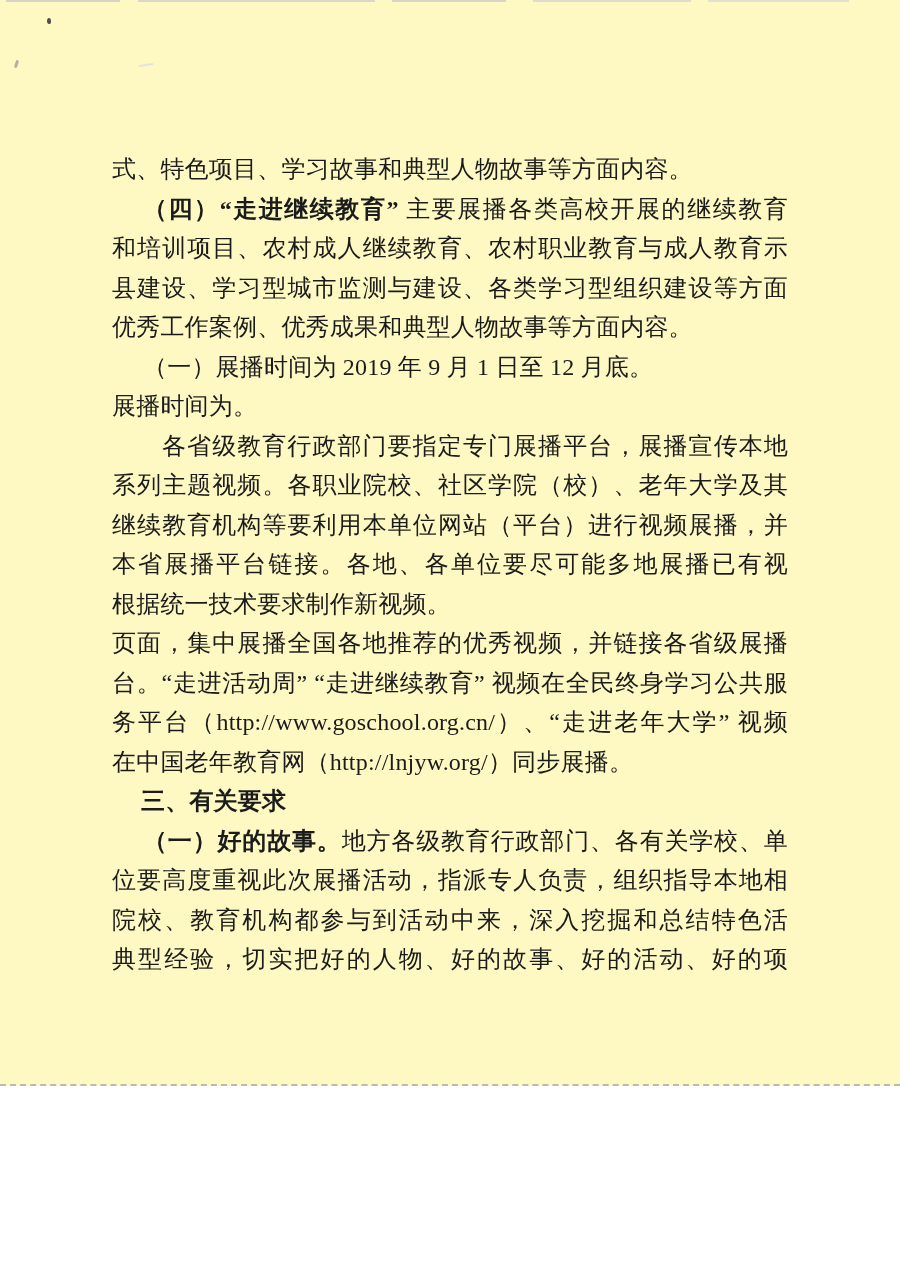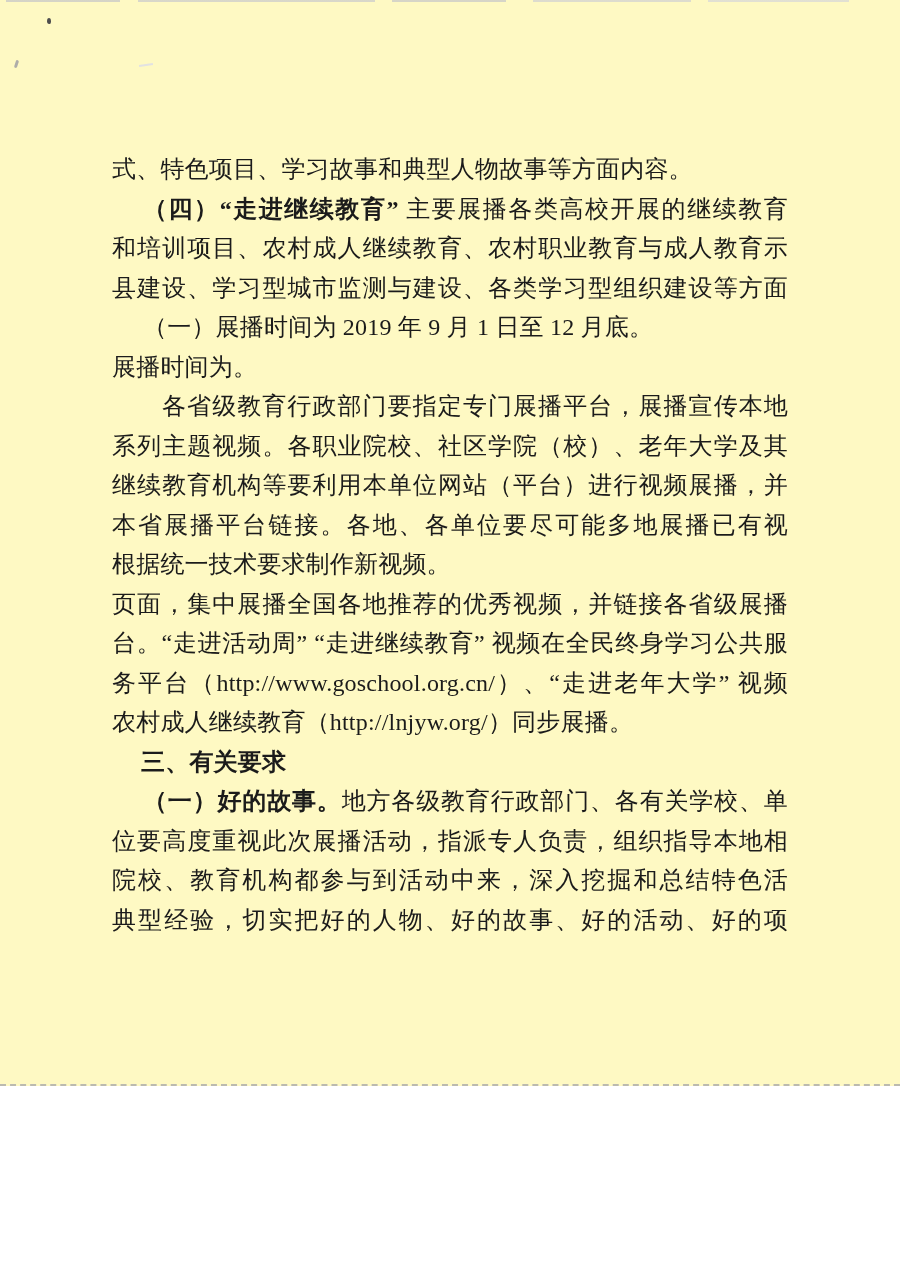--- a/index.html
+++ b/index.html
@@ -77,31 +77,32 @@
   <div class="top-scan-line"></div>
   <div class="speck-a"></div>
   <div class="speck-b"></div>
   <div class="speck-c"></div>
 
   <div class="doc">
     <div class="line">式、特色项目、学习故事和典型人物故事等方面内容。</div>
     <div class="line j indp"><span class="b">（四）“走进继续教育”</span><span> 主要展播各类高校开展的继续教育</span></div>
     <div class="line j">和培训项目、农村成人继续教育、农村职业教育与成人教育示范</div>
     <div class="line j">县建设、学习型城市监测与建设、各类学习型组织建设等方面的</div>
+    <div class="line">优秀工作案例、优秀成果和典型人物故事等方面内容。</div>
     <div class="line indp">（一）展播时间为 2019 年 9 月 1 日至 12 月底。</div>
     <div class="line">展播时间为。</div>
     <div class="line j ind2">各省级教育行政部门要指定专门展播平台，展播宣传本地区</div>
     <div class="line j">系列主题视频。各职业院校、社区学院（校）、老年大学及其他</div>
     <div class="line j">继续教育机构等要利用本单位网站（平台）进行视频展播，并与</div>
     <div class="line j">本省展播平台链接。各地、各单位要尽可能多地展播已有视频，</div>
     <div class="line">根据统一技术要求制作新视频。</div>
     <div class="line j">页面，集中展播全国各地推荐的优秀视频，并链接各省级展播平</div>
     <div class="line j">台。“走进活动周” “走进继续教育” 视频在全民终身学习公共服</div>
     <div class="line j">务平台（http://www.goschool.org.cn/）、“走进老年大学” 视频</div>
-    <div class="line">农村成人继续教育（http://lnjyw.org/）同步展播。</div>
+    <div class="line">在中国老年教育网（http://lnjyw.org/）同步展播。</div>
     <div class="line hd indh">三、有关要求</div>
     <div class="line j indp"><span class="b">（一）好的故事。</span><span>地方各级教育行政部门、各有关学校、单</span></div>
     <div class="line j">位要高度重视此次展播活动，指派专人负责，组织指导本地相关</div>
     <div class="line j">院校、教育机构都参与到活动中来，深入挖掘和总结特色活动、</div>
     <div class="line j">典型经验，切实把好的人物、好的故事、好的活动、好的项目、</div>
   </div>
 
   <div class="footer">– 2 –</div>
 
   <div class="bottom-dash-line"></div>

